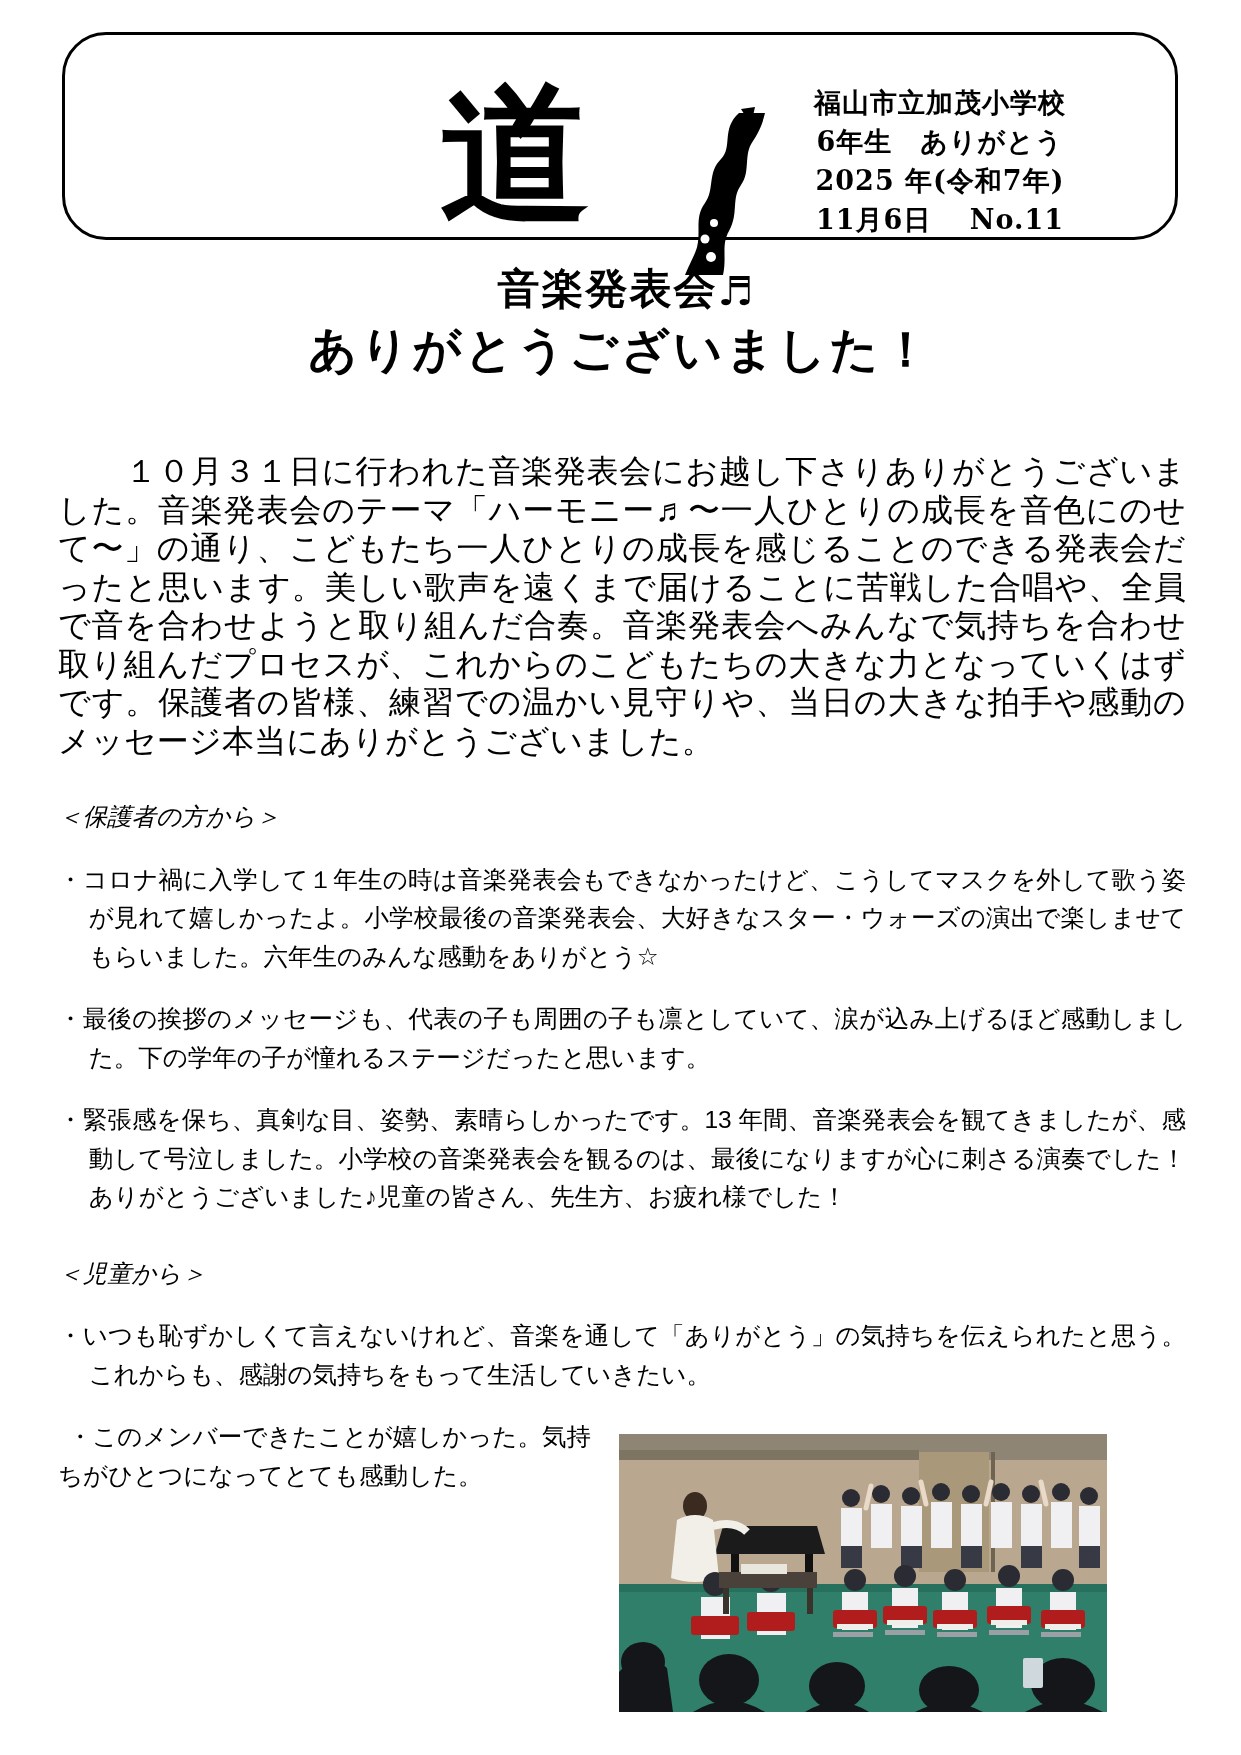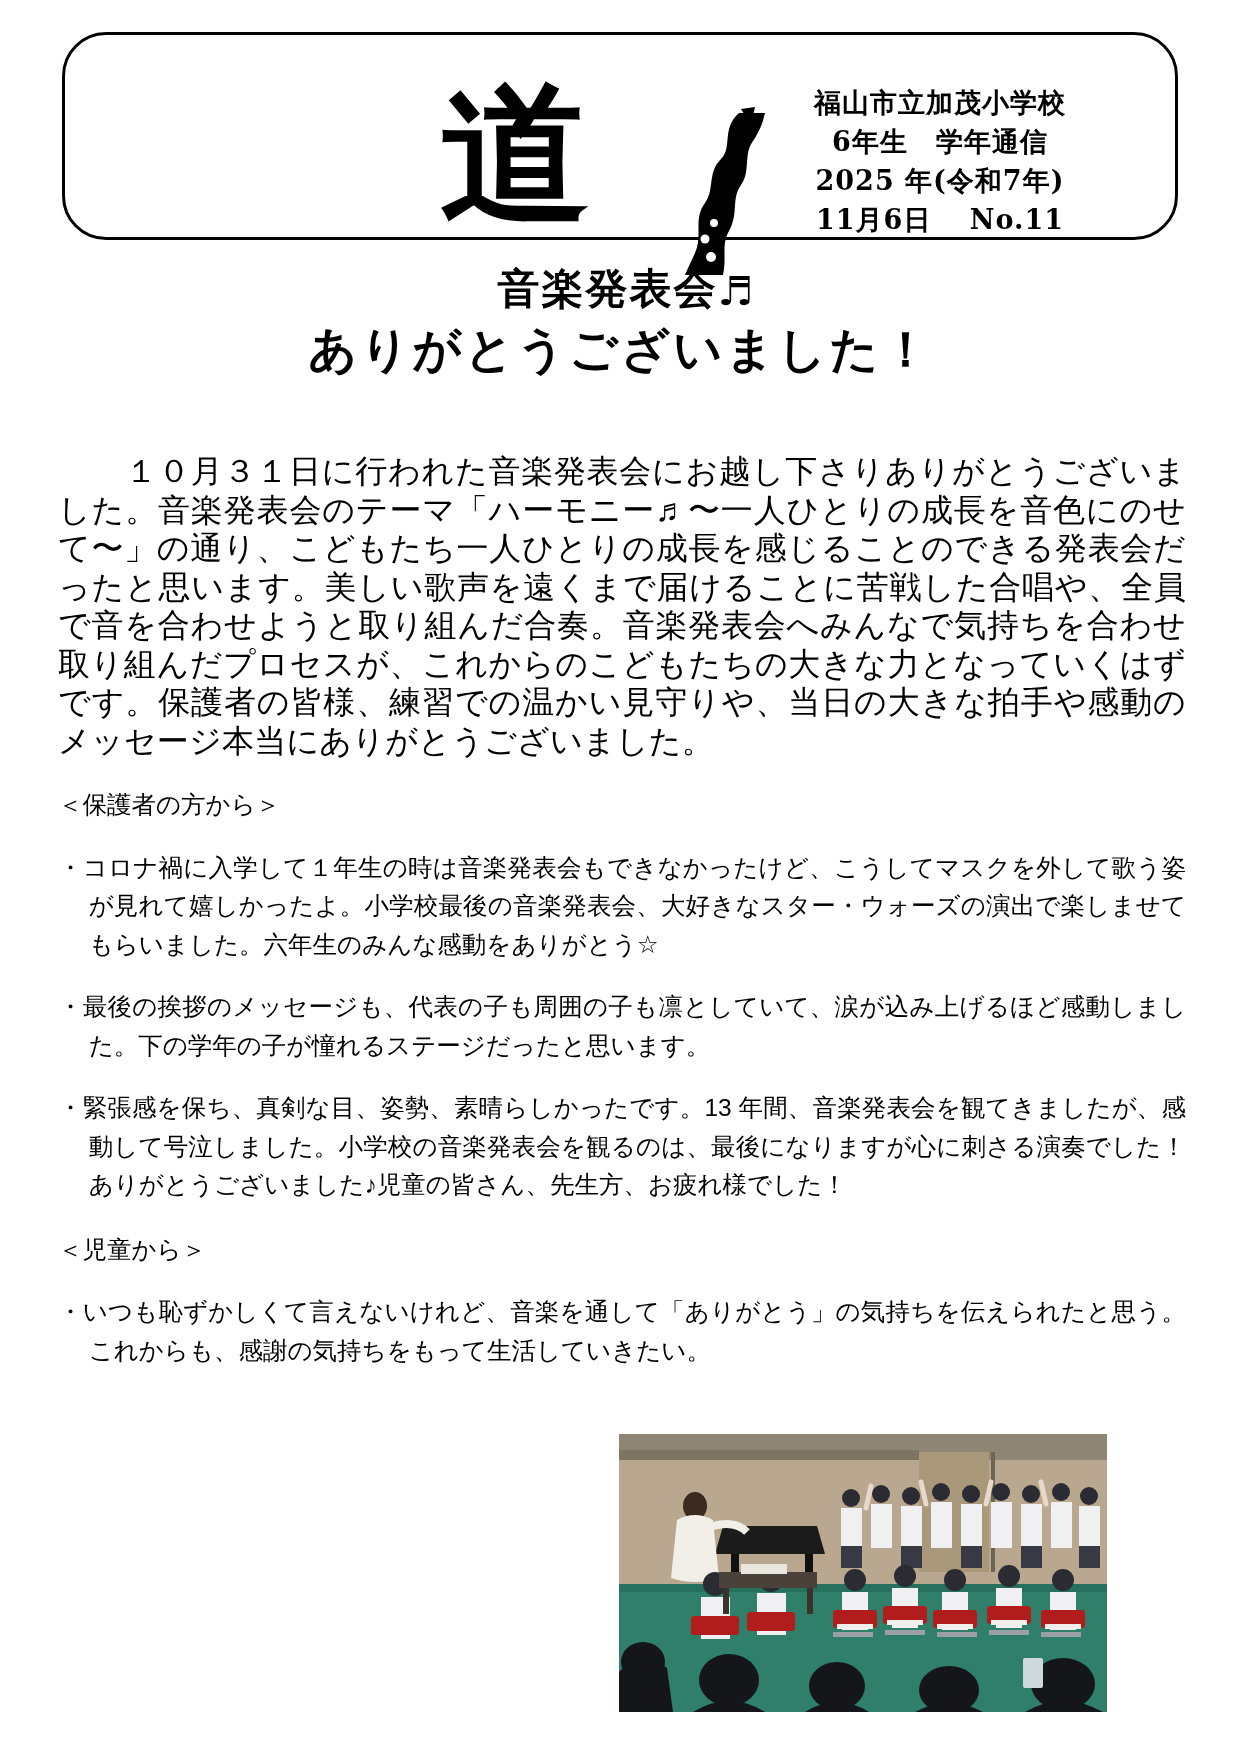--- a/index.html
+++ b/index.html
@@ -108,23 +108,24 @@
     font-size: 32px;
     line-height: 38.5px;
     text-align: justify;
     text-justify: inter-character;
     letter-spacing: 0.2px;
   }
   p.para.indent {
     text-indent: 2.1em;
   }
   .section-head {
-    margin: 26px 0 0 0;
+    margin: 38px 0 0 0;
     font-size: 24.5px;
     line-height: 38.5px;
+    font-style: italic;
   }
   ul.bullets {
     list-style: none;
     margin: 0;
     padding: 0;
   }
   ul.bullets li {
     margin-top: 24px;
     font-size: 24.5px;
     line-height: 38.5px;
@@ -170,21 +171,21 @@
         <path d="M58 6 C40 22 52 40 40 52 C26 66 34 82 24 96 C12 112 22 128 14 146 C9 157 6 163 4 168 L42 168 C46 150 40 138 48 124 C58 106 50 92 60 78 C70 64 62 48 72 34 C80 22 82 14 84 6 Z" fill="#000"></path>
         <circle cx="30" cy="150" r="5" fill="#fff"></circle>
         <circle cx="24" cy="132" r="4.5" fill="#fff"></circle>
         <circle cx="33" cy="116" r="4" fill="#fff"></circle>
         <path d="M60 2 l14 -2 l-4 18 z" fill="#000"></path>
       </svg>
     </div>
 
     <div class="school-info">
       <div>福山市立加茂小学校</div>
-      <div>6年生　学年通信</div>
+      <div>6年生　ありがとう</div>
       <div>2025 年(令和7年)</div>
       <div>11月6日　 No.11</div>
     </div>
   </div>
 
   <div class="title-wrap">
     <div class="title-line1">
       <span>音楽発表会</span><span class="note">♬</span>
     </div>
     <div class="title-line2">ありがとうございました！</div>
@@ -199,20 +200,21 @@
       <li><span class="b">・</span><span>コロナ禍に入学して１年生の時は音楽発表会もできなかったけど、こうしてマスクを外して歌う姿が見れて嬉しかったよ。小学校最後の音楽発表会、大好きなスター・ウォーズの演出で楽しませてもらいました。六年生のみんな感動をありがとう☆</span></li>
       <li><span class="b">・</span><span>最後の挨拶のメッセージも、代表の子も周囲の子も凛としていて、涙が込み上げるほど感動しました。下の学年の子が憧れるステージだったと思います。</span></li>
       <li><span class="b">・</span><span>緊張感を保ち、真剣な目、姿勢、素晴らしかったです。13 年間、音楽発表会を観てきましたが、感動して号泣しました。小学校の音楽発表会を観るのは、最後になりますが心に刺さる演奏でした！ありがとうございました♪児童の皆さん、先生方、お疲れ様でした！</span></li>
     </ul>
 
     <div class="section-head">＜児童から＞</div>
     <ul class="bullets">
       <li><span class="b">・</span><span>いつも恥ずかしくて言えないけれど、音楽を通して「ありがとう」の気持ちを伝えられたと思う。これからも、感謝の気持ちをもって生活していきたい。</span></li>
     </ul>
 
+    <div class="last-bullet"><span class="b">・</span><span>このメンバーできたことが嬉しかった。気持ちがひとつになってとても感動した。</span></div>
 
   </div>
 
   <div class="photo">
     <svg width="488" height="278" viewBox="0 0 488 278" aria-hidden="true">
 
       <rect x="0" y="0" width="488" height="150" fill="#b9a88f"></rect>
       <rect x="0" y="0" width="488" height="26" fill="#8f8574"></rect>
       <rect x="300" y="18" width="70" height="120" fill="#a99879"></rect>
       <rect x="372" y="18" width="4" height="120" fill="#6f6452"></rect>

